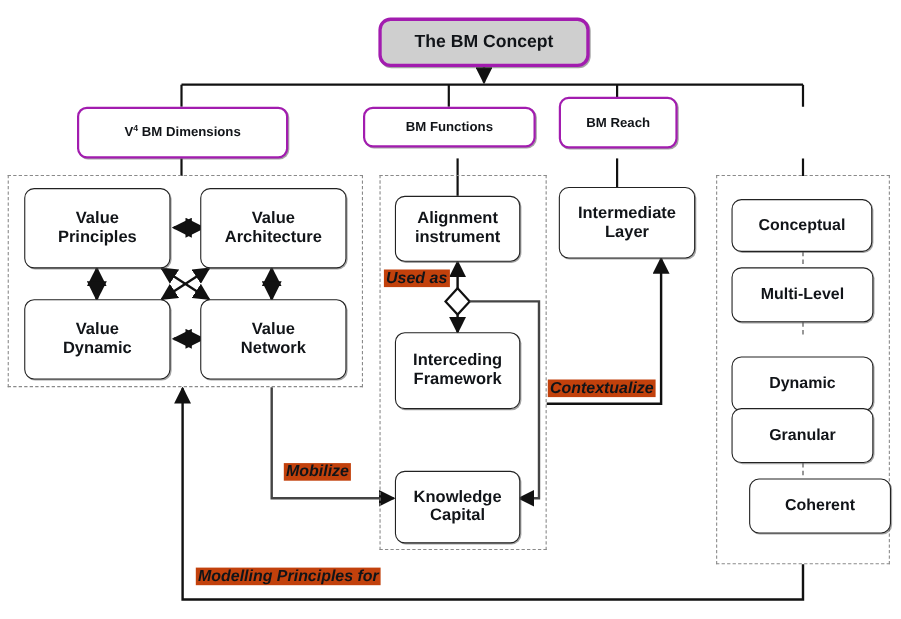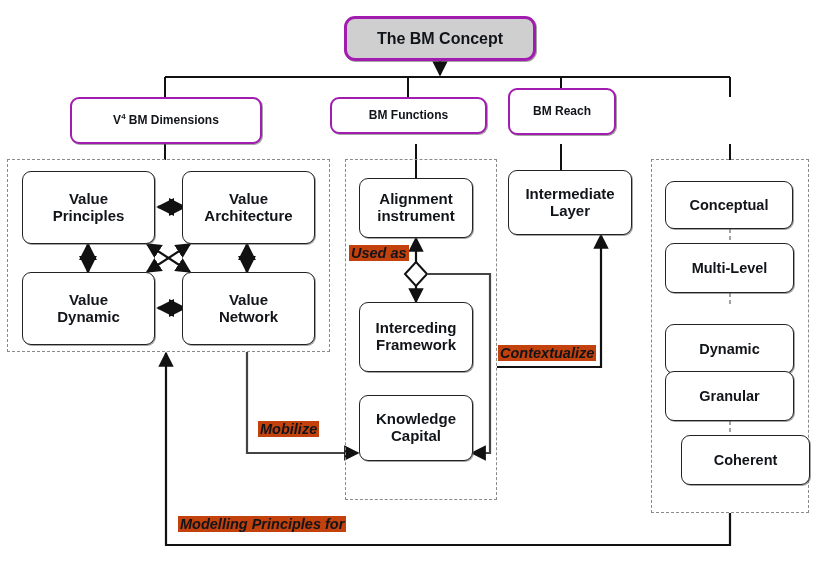--- a/index.html
+++ b/index.html
@@ -229,21 +229,21 @@
     </span>
   </div>
 
   <div class="node leaf" style="left:359px; top:302px; width:114px; height:70px;">
     <span>
       <span>Interceding</span><br>
       <span>Framework</span>
     </span>
   </div>
 
-  <div class="node leaf" style="left:359px; top:395px; width:114px; height:66px;">
+  <div class="node leaf" style="left:359px; top:428px; width:114px; height:66px;">
     <span>
       <span>Knowledge</span><br>
       <span>Capital</span>
     </span>
   </div>
 
   <div class="node leaf" style="left:508px; top:170px; width:124px; height:65px;">
     <span>
       <span>Intermediate</span><br>
       <span>Layer</span>

